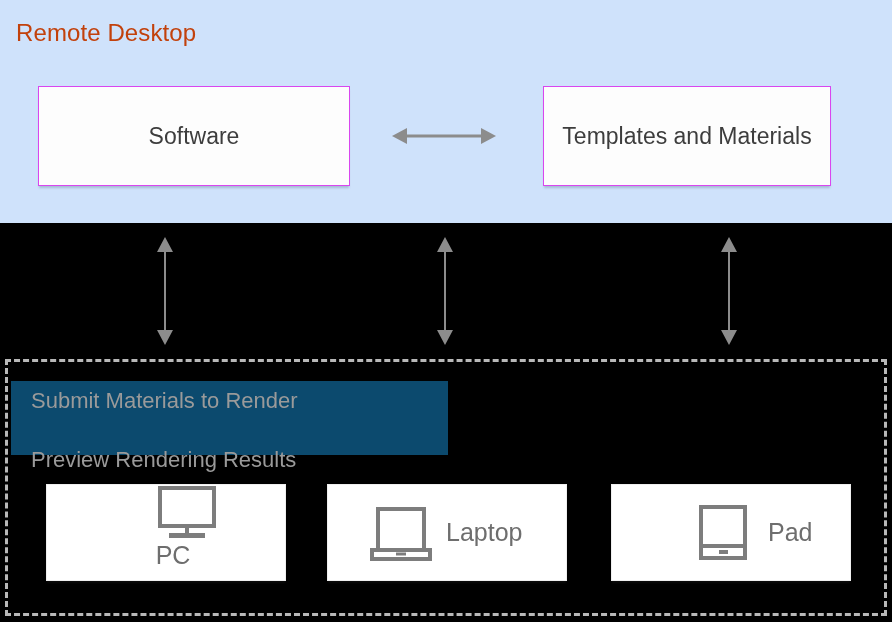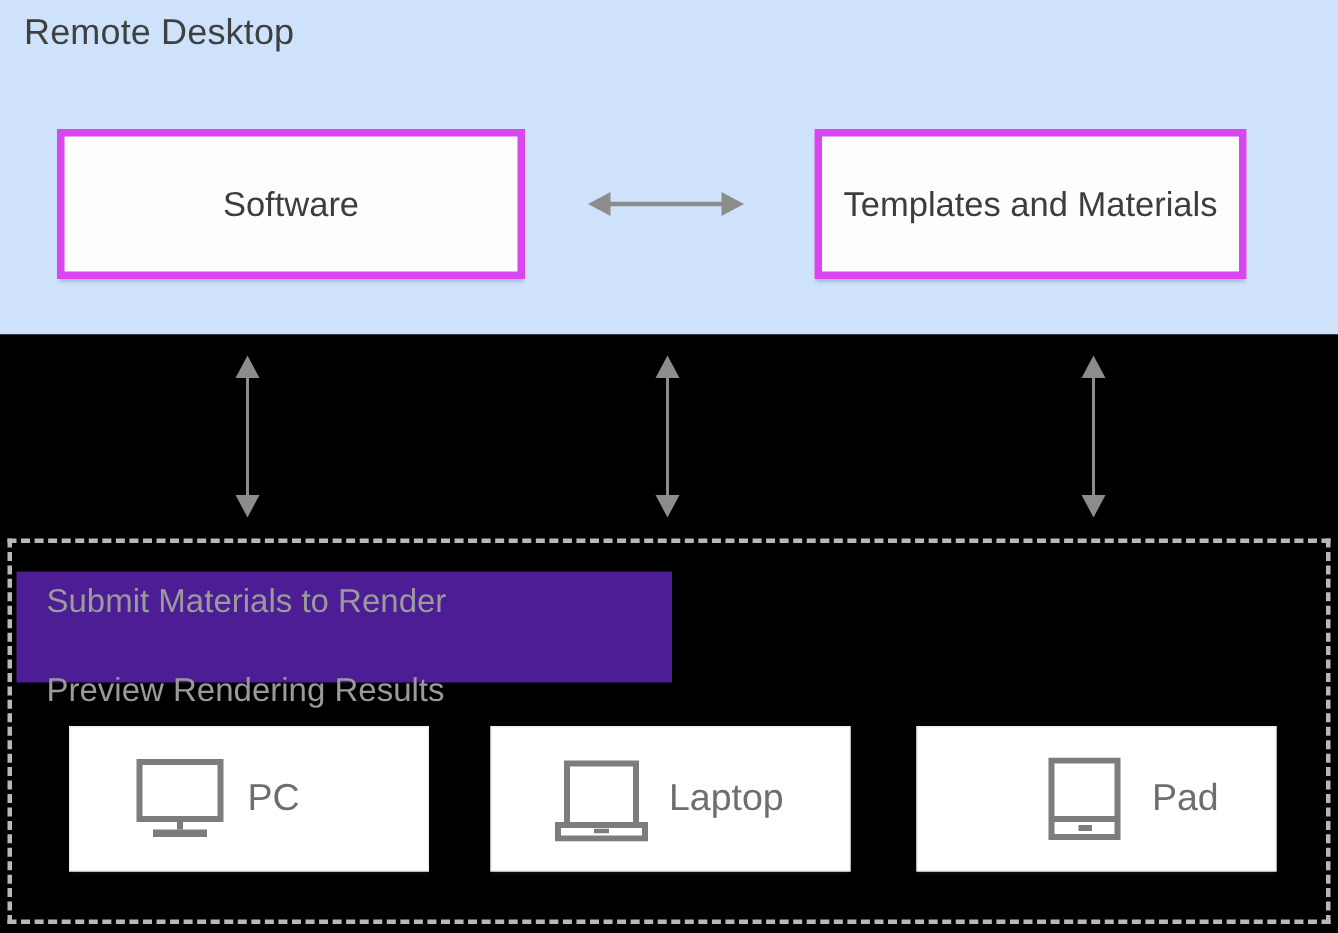--- a/index.html
+++ b/index.html
@@ -22,31 +22,31 @@
     left: 0;
     top: 0;
     width: 892px;
     height: 223px;
     background: #cfe2fb;
   }
 
   #panel-title {
     position: absolute;
     left: 16px;
-    top: 8px;
+    top: 19px;
     font-size: 24px;
-    color: #404040;
+    color: #c2410c;
     letter-spacing: 0.1px;
     white-space: nowrap;
   }
 
   .top-card {
     position: absolute;
     background: #fdfdfd;
-    border: 5px solid #d946ef;
+    border: 1px solid #d946ef;
     box-shadow: 0 3px 2px -1px rgba(120,140,170,0.45);
     display: flex;
     align-items: center;
     justify-content: center;
     text-align: center;
     color: #3d3d3d;
     font-size: 23px;
     line-height: 1.75;
     box-sizing: border-box;
   }
@@ -105,21 +105,21 @@
     box-sizing: border-box;
     background: #000000;
   }
 
   #action-list {
     position: absolute;
     left: 3px;
     top: 19px;
     width: 437px;
     height: 74px;
-    background: #4c1d95;
+    background: #0c4a6e;
   }
 
   .action-line {
     position: absolute;
     left: 20px;
     font-size: 22px;
     color: #9a9a9a;
     white-space: nowrap;
   }
   #action-line-0 { top: 7px; }
@@ -132,21 +132,21 @@
     height: 97px;
     background: #ffffff;
     border: 1px solid #efefef;
     box-shadow: 0 3px 2px -1px rgba(20,20,20,0.55);
     box-sizing: border-box;
     display: flex;
     align-items: center;
     justify-content: flex-start;
   }
 
-  #device-card-pc     { left: 38px; }
+  #device-card-pc     { left: 38px; flex-direction: column; }
   #device-card-laptop { left: 319px; }
   #device-card-pad    { left: 603px; padding-left: 38px; }
 
   .device-icon {
     width: 62px;
     height: 56px;
     margin-left: 42px;
     flex: 0 0 auto;
   }
 

